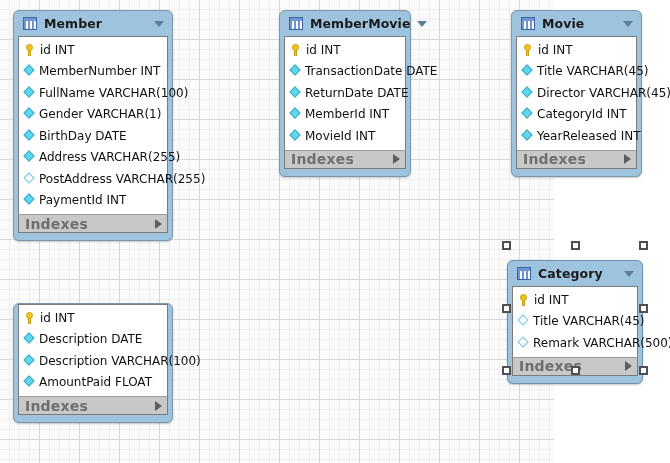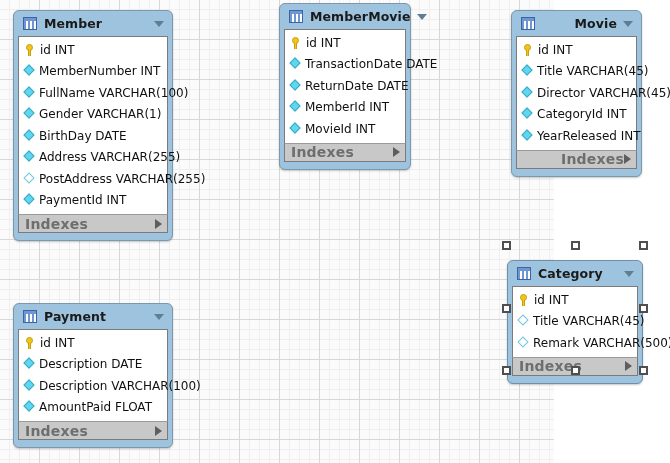--- a/index.html
+++ b/index.html
@@ -247,21 +247,21 @@
         <div class="col-row">
           <span class="ico-dia"></span>
           <span class="col-label">PaymentId INT</span>
         </div>
       </div>
       <div class="ent-footer">
         <span class="footer-label">Indexes</span>
         <span class="caret-right"></span>
       </div>
     </div>
-    <div class="entity" style="left: 279px; top: 3px; width: 132px;">
+    <div class="entity" style="left: 279px; top: 10px; width: 132px;">
       <div class="ent-title">
         <span class="tbl-icon"></span>
         <span class="ent-name">MemberMovie</span>
         <span class="caret-down"></span>
       </div>
       <div class="ent-body">
         <div class="col-row">
           <span class="ico-key"></span>
           <span class="col-label">id INT</span>
         </div>
@@ -280,21 +280,21 @@
         <div class="col-row">
           <span class="ico-dia"></span>
           <span class="col-label">MovieId INT</span>
         </div>
       </div>
       <div class="ent-footer">
         <span class="footer-label">Indexes</span>
         <span class="caret-right"></span>
       </div>
     </div>
-    <div class="entity" style="left: 511px; top: 10px; width: 131px; text-align: right;">
+    <div class="entity" style="left: 511px; top: 10px; width: 131px;">
       <div class="ent-title">
         <span class="tbl-icon"></span>
         <span class="ent-name">Movie</span>
         <span class="caret-down"></span>
       </div>
       <div class="ent-body">
         <div class="col-row">
           <span class="ico-key"></span>
           <span class="col-label">id INT</span>
         </div>
@@ -314,25 +314,20 @@
           <span class="ico-dia"></span>
           <span class="col-label">YearReleased INT</span>
         </div>
       </div>
       <div class="ent-footer">
         <span class="footer-label">Indexes</span>
         <span class="caret-right"></span>
       </div>
     </div>
     <div class="entity" style="left: 13px; top: 303px; width: 160px;">
-      <div class="ent-title">
-        <span class="tbl-icon"></span>
-        <span class="ent-name">Payment</span>
-        <span class="caret-down"></span>
-      </div>
       <div class="ent-body">
         <div class="col-row">
           <span class="ico-key"></span>
           <span class="col-label">id INT</span>
         </div>
         <div class="col-row">
           <span class="ico-dia"></span>
           <span class="col-label">Description DATE</span>
         </div>
         <div class="col-row">

